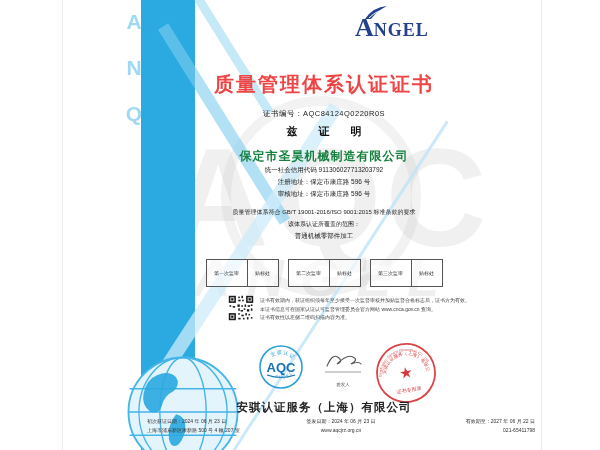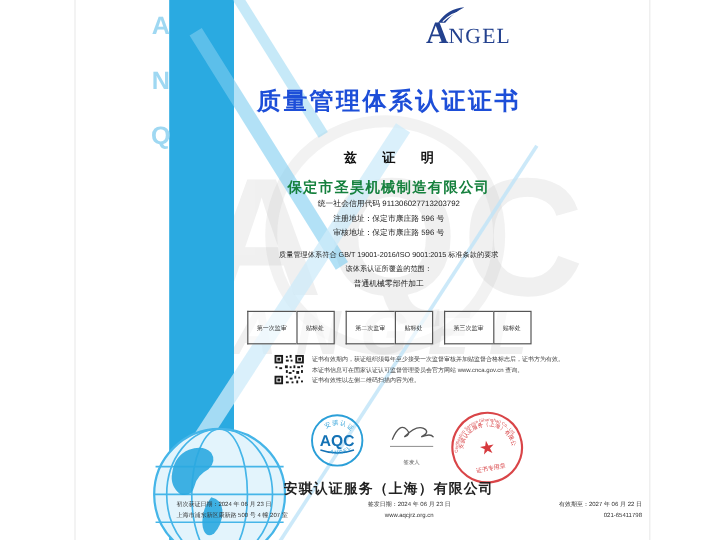--- a/index.html
+++ b/index.html
@@ -37,24 +37,24 @@
     border:10px solid rgba(150,150,150,.12);z-index:1;
   }
   .wm-angel{
     position:absolute;left:130px;top:248px;z-index:1;font-style:italic;
     font-size:52px;letter-spacing:16px;color:#aaaaaa;opacity:.18;font-weight:bold;
   }
   
   .logo{position:absolute;left:292px;top:13px;z-index:4;color:#23418E;
         font-family:"Liberation Serif","DejaVu Serif",serif;white-space:nowrap;}
   .logo .big-a{font-size:26px;font-weight:bold;}
-  .logo .rest{font-size:18px;font-weight:normal;letter-spacing:1px;}
+  .logo .rest{font-size:18px;font-weight:bold;letter-spacing:1px;}
   .logo svg{position:absolute;left:8px;top:-8px;}
   .content{position:absolute;left:130px;width:262px;text-align:center;z-index:4;}
-  .title{top:71px;font-size:20px;font-weight:bold;letter-spacing:2px;color:#1d4ed8;}
+  .title{top:71px;font-size:20px;font-weight:bold;letter-spacing:2px;color:#ef4444;}
   .certno{top:109px;font-size:7.5px;color:#222;letter-spacing:.5px;}
   .certify{top:124px;font-size:11px;font-weight:bold;letter-spacing:9px;color:#111;text-indent:9px;}
   .company{top:148px;font-size:12px;font-weight:bold;color:#15803d;letter-spacing:1px;}
   .credit{top:166px;font-size:6.5px;color:#222;}
   .regaddr{top:178px;font-size:6.5px;color:#222;}
   .auditaddr{top:190px;font-size:6.5px;color:#222;}
   .std1{top:208px;font-size:6px;color:#222;}
   .std2{top:220px;font-size:6px;color:#222;}
   .scope{top:232px;font-size:6.5px;color:#222;}
   
@@ -114,20 +114,21 @@
 
   <div class="logo">
     <svg width="26" height="16" viewBox="0 0 26 16">
       <path d="M2 14 Q10 2 24 1 Q14 6 8 14 Z" fill="#23418E"></path>
       <path d="M6 13 Q14 5 24 4" stroke="#fff" stroke-width="1" fill="none"></path>
     </svg>
     <span class="big-a">A</span><span class="rest">NGEL</span>
   </div>
 
   <div class="content abs title">质量管理体系认证证书</div>
+  <div class="content abs certno">证书编号：AQC84124Q0220R0S</div>
   <div class="content abs certify">兹 证 明</div>
   <div class="content abs company">保定市圣昊机械制造有限公司</div>
   <div class="content abs credit">统一社会信用代码 911306027713203792</div>
   <div class="content abs regaddr">注册地址：保定市康庄路 596 号</div>
   <div class="content abs auditaddr">审核地址：保定市康庄路 596 号</div>
   <div class="content abs std1">质量管理体系符合 GB/T 19001-2016/ISO 9001:2015 标准条款的要求</div>
   <div class="content abs std2">该体系认证所覆盖的范围：</div>
   <div class="content abs scope">普通机械零部件加工</div>
 
   <div class="boxes">

